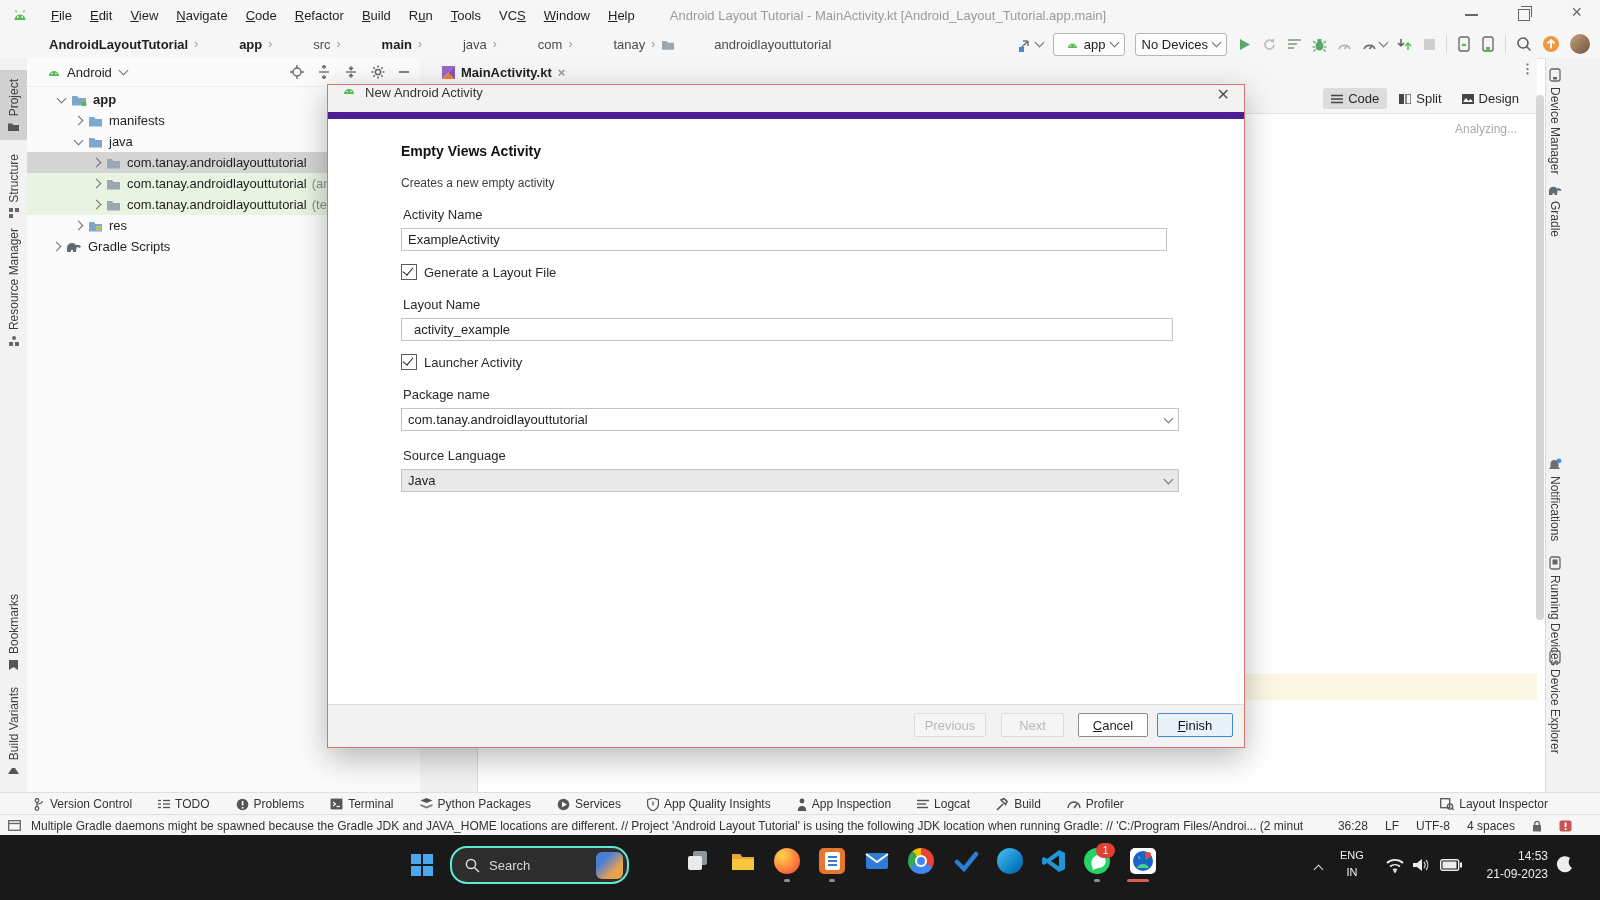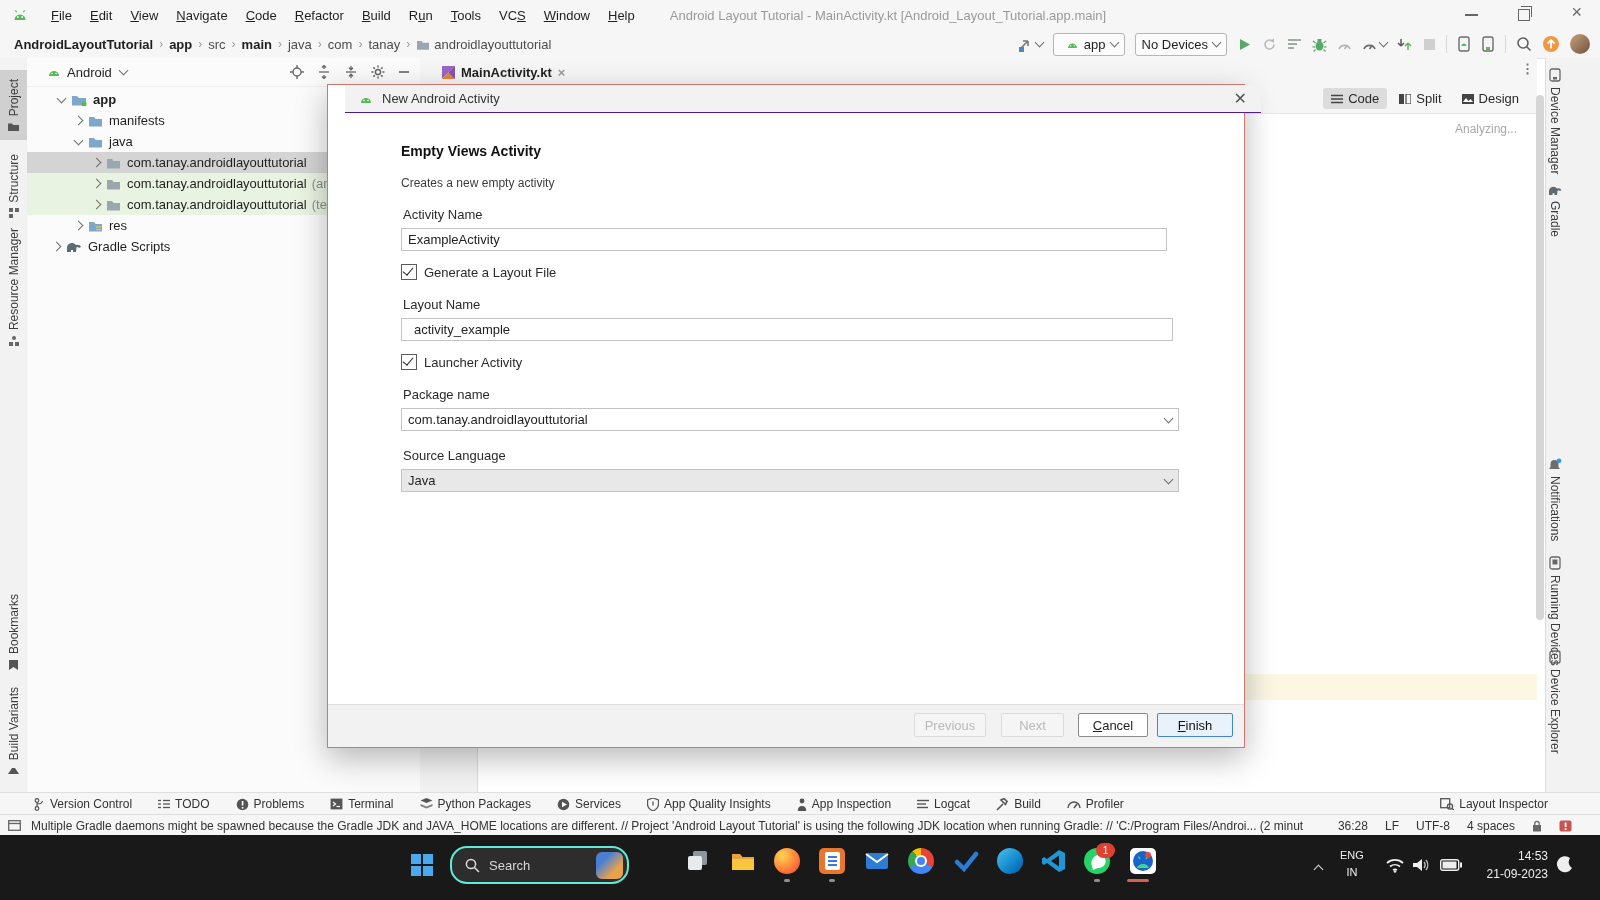--- a/index.html
+++ b/index.html
@@ -7,21 +7,21 @@
           font-family:"Liberation Sans",sans-serif;font-size:13px;color:#1f1f1f;}
   .abs{position:absolute;}
   .flex{display:flex;align-items:center;}
   
   .titlebar{left:0;top:0;width:1600px;height:30px;background:#f6f6f6;border-bottom:1px solid #e4e4e4;}
   .menu-item{padding:0 9px;cursor:default;}
   .menu-item u{text-decoration:underline;}
   .win-title{color:#9a9a9a;margin-left:26px;}
   .toolbar2{left:0;top:30px;width:1600px;height:28px;background:#f6f6f6;border-bottom:1px solid #e0e0e0;}
   .crumb-sep{color:#9a9a9a;margin:0 6px;font-size:12px;}
-  .crumb{color:#4c4c4c;}
+  .crumb{color:#4c4c4c;margin-left:35px;}
   .crumb.b{font-weight:bold;color:#1f1f1f;}
   .combo-box{height:21px;border:1px solid #b6b6b6;border-radius:3px;background:#fcfcfc;display:flex;align-items:center;padding:0 6px;gap:5px;}
   
   .chev{display:inline-block;width:6px;height:6px;border-right:1.4px solid #6e6e6e;border-bottom:1.4px solid #6e6e6e;}
   .chev.down{transform:rotate(45deg);margin-top:-3px;}
   .chev.right{transform:rotate(-45deg);}
   .chev.up{transform:rotate(-135deg);margin-top:3px;}
   
   .stripe{background:#f2f2f2;}
   .vlabel{font-size:12px;color:#3c3c3c;display:flex;flex-direction:column;align-items:center;gap:5px;}
@@ -42,21 +42,21 @@
   .modebar{position:absolute;left:0;top:28px;width:100%;height:27px;background:#f6f6f6;border-bottom:1px solid #e6e6e6;}
   .modeseg{position:absolute;right:10px;top:2px;display:flex;align-items:center;gap:4px;}
   .modebtn{display:flex;align-items:center;gap:5px;padding:3px 8px;border-radius:3px;color:#2a2a2a;}
   .modebtn.on{background:#dcdcdc;}
   .gutter{position:absolute;left:0;top:688px;width:57px;height:46px;background:#f2f2f2;border-right:1px solid #dcdcdc;}
   .codeline{position:absolute;left:68px;font-family:"Liberation Mono",monospace;font-size:15px;color:#3c3c3c;white-space:pre;margin-top:32px;}
   .kw{color:#0033b3;font-weight:bold;}
   
   .dialog{left:327px;top:84px;width:916px;height:662px;background:#fff;border:1px solid #cf776f;
           box-shadow:0 10px 30px rgba(0,0,0,.28);z-index:20;}
-  .dhead{position:absolute;left:17px;top:0;width:100%;height:27px;background:#f2f2f2;border-bottom:1px solid #4c1d95;display:flex;align-items:center;}
+  .dhead{position:absolute;left:0;top:0;width:100%;height:27px;background:#f2f2f2;border-bottom:7px solid #4c1d95;display:flex;align-items:flex-start;}
   .dlabel{position:absolute;font-size:13px;color:#2a2a2a;}
   .dinput{position:absolute;width:752px;height:21px;border:1px solid #c4c4c4;background:#fff;font-family:"Liberation Sans",sans-serif;font-size:13px;color:#222;padding:0 6px;outline:none;}
   .dcombo{position:absolute;width:764px;height:21px;border:1px solid #c4c4c4;background:#fff;display:flex;align-items:center;padding:0 6px;justify-content:space-between;}
   .dcombo.gray{background:#e8e8e8;}
   .cbox{position:absolute;width:14px;height:14px;border:1px solid #5a5a5a;background:#fff;}
   .cbox:after{content:"";position:absolute;left:3px;top:0px;width:5px;height:9px;border-right:1.8px solid #222;border-bottom:1.8px solid #222;transform:rotate(40deg);}
   .dfooter{position:absolute;left:0;bottom:0;width:100%;height:42px;background:#f2f2f2;border-top:1px solid #dedede;}
   .dbtn{position:absolute;top:8px;height:24px;display:flex;align-items:center;justify-content:center;font-size:13px;border-radius:2px;box-sizing:border-box;}
   .dbtn.dis{background:#f5f5f5;border:1px solid #dcdcdc;color:#b9b9b9;}
   .dbtn.norm{background:#fff;border:1px solid #8a8a8a;color:#1f1f1f;}

